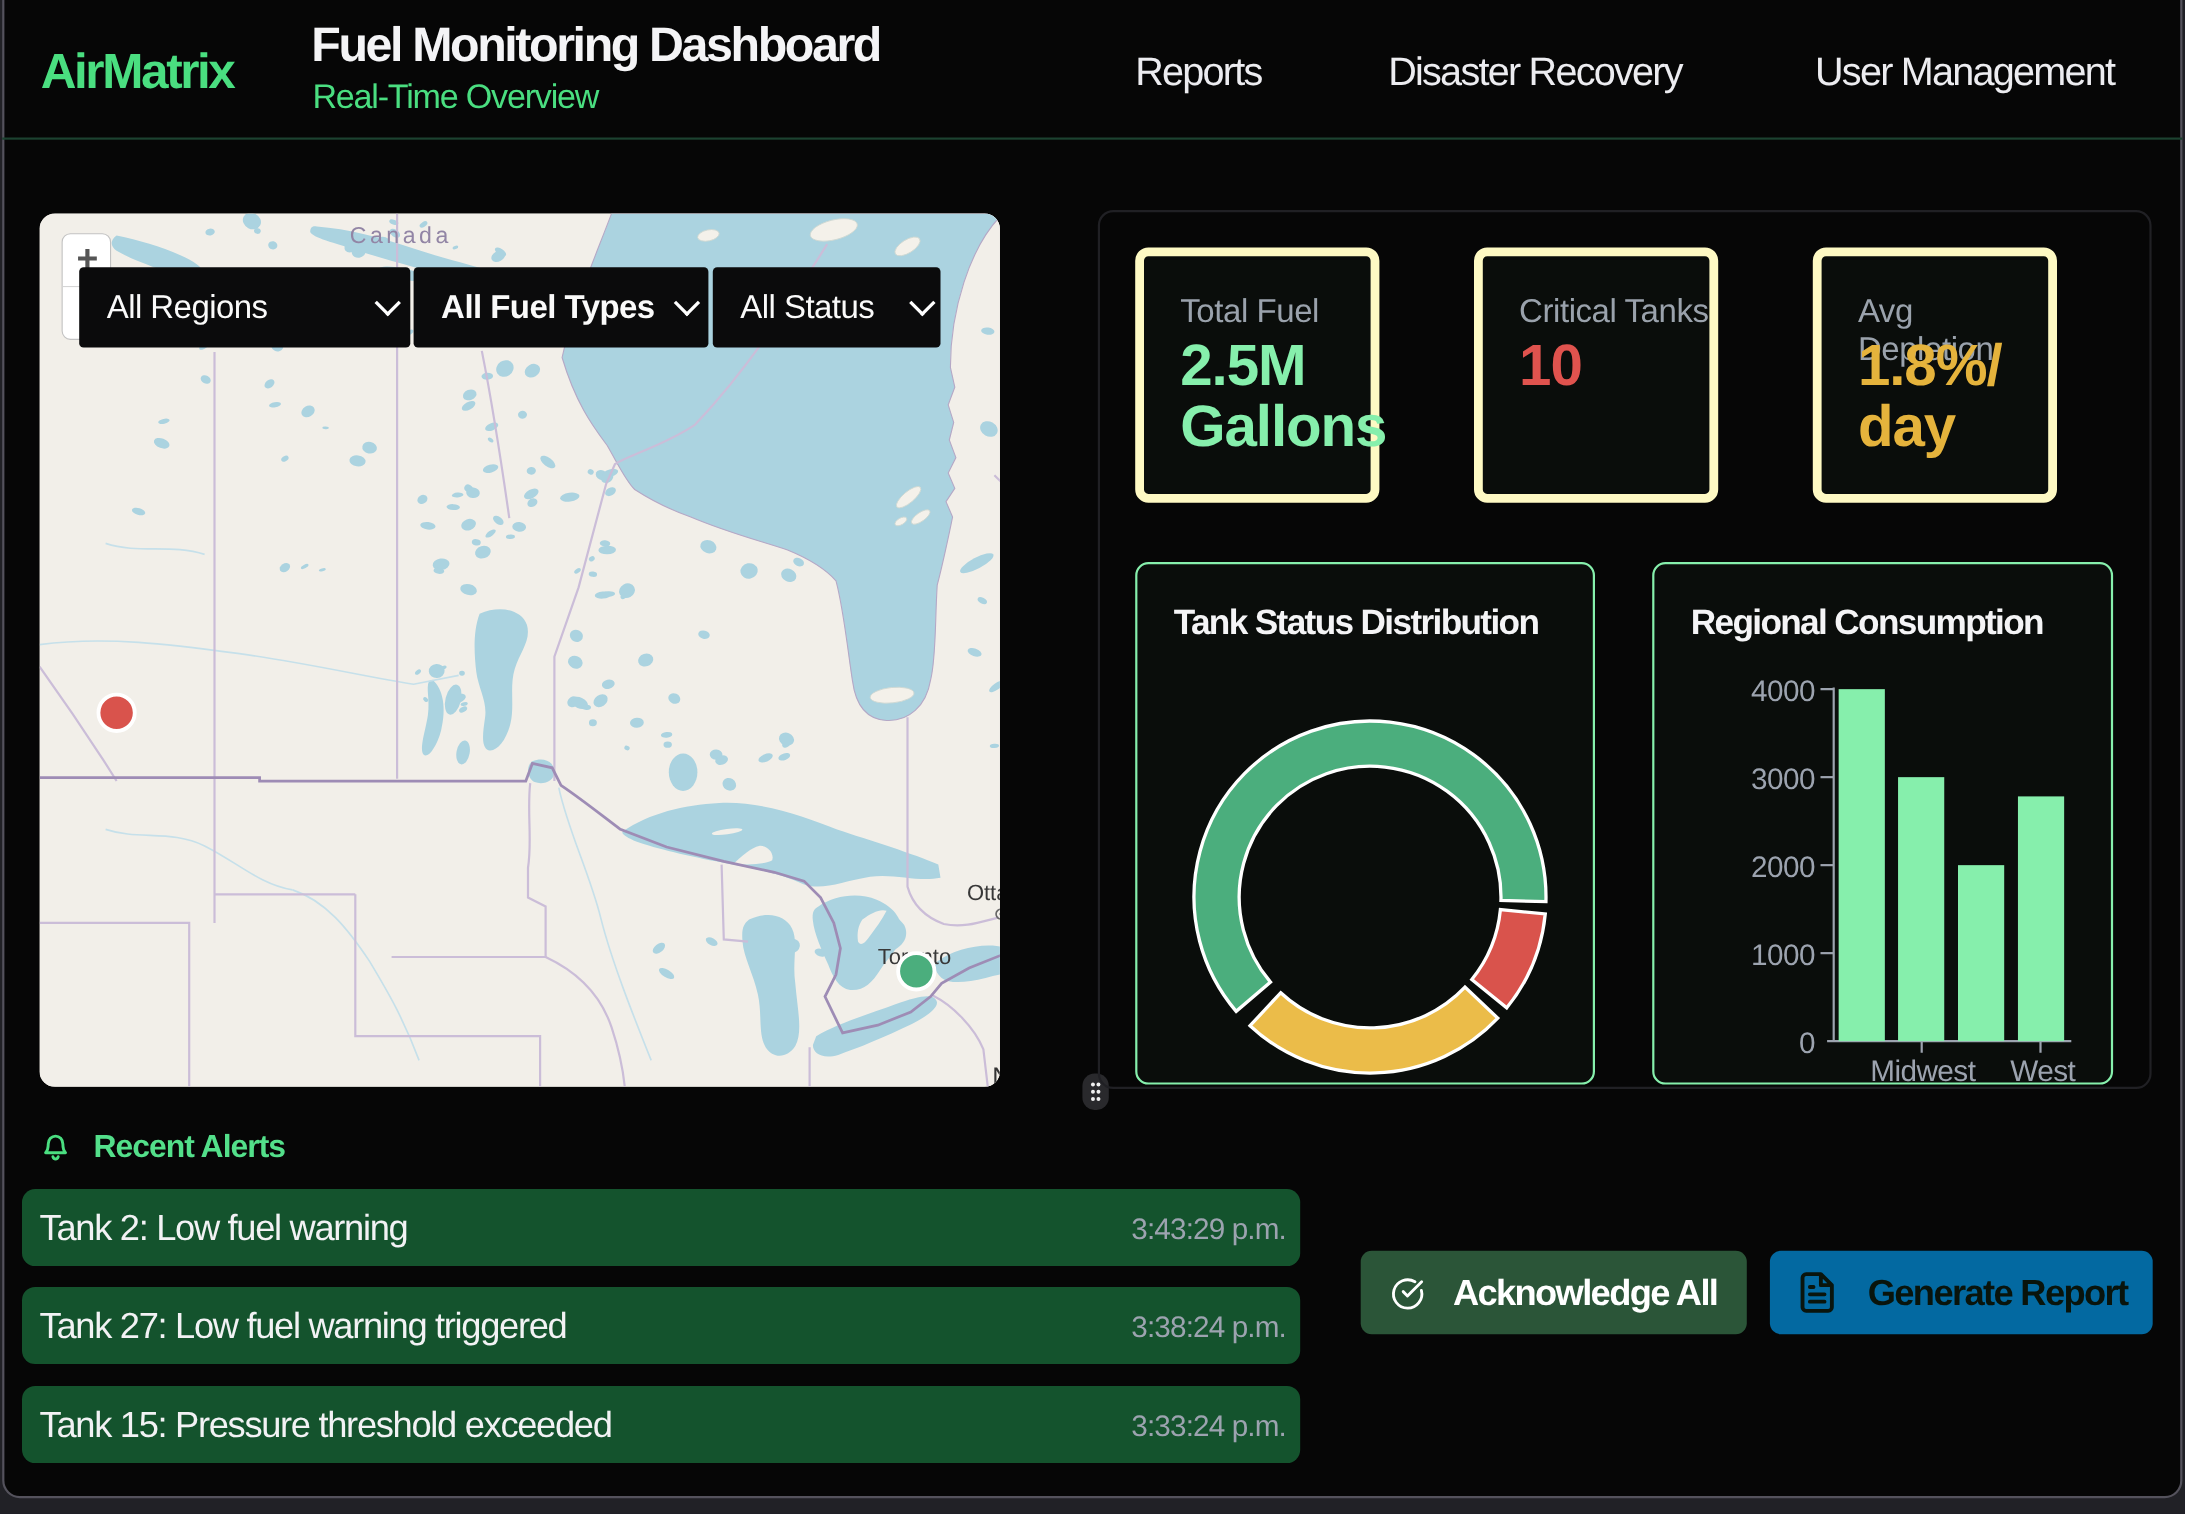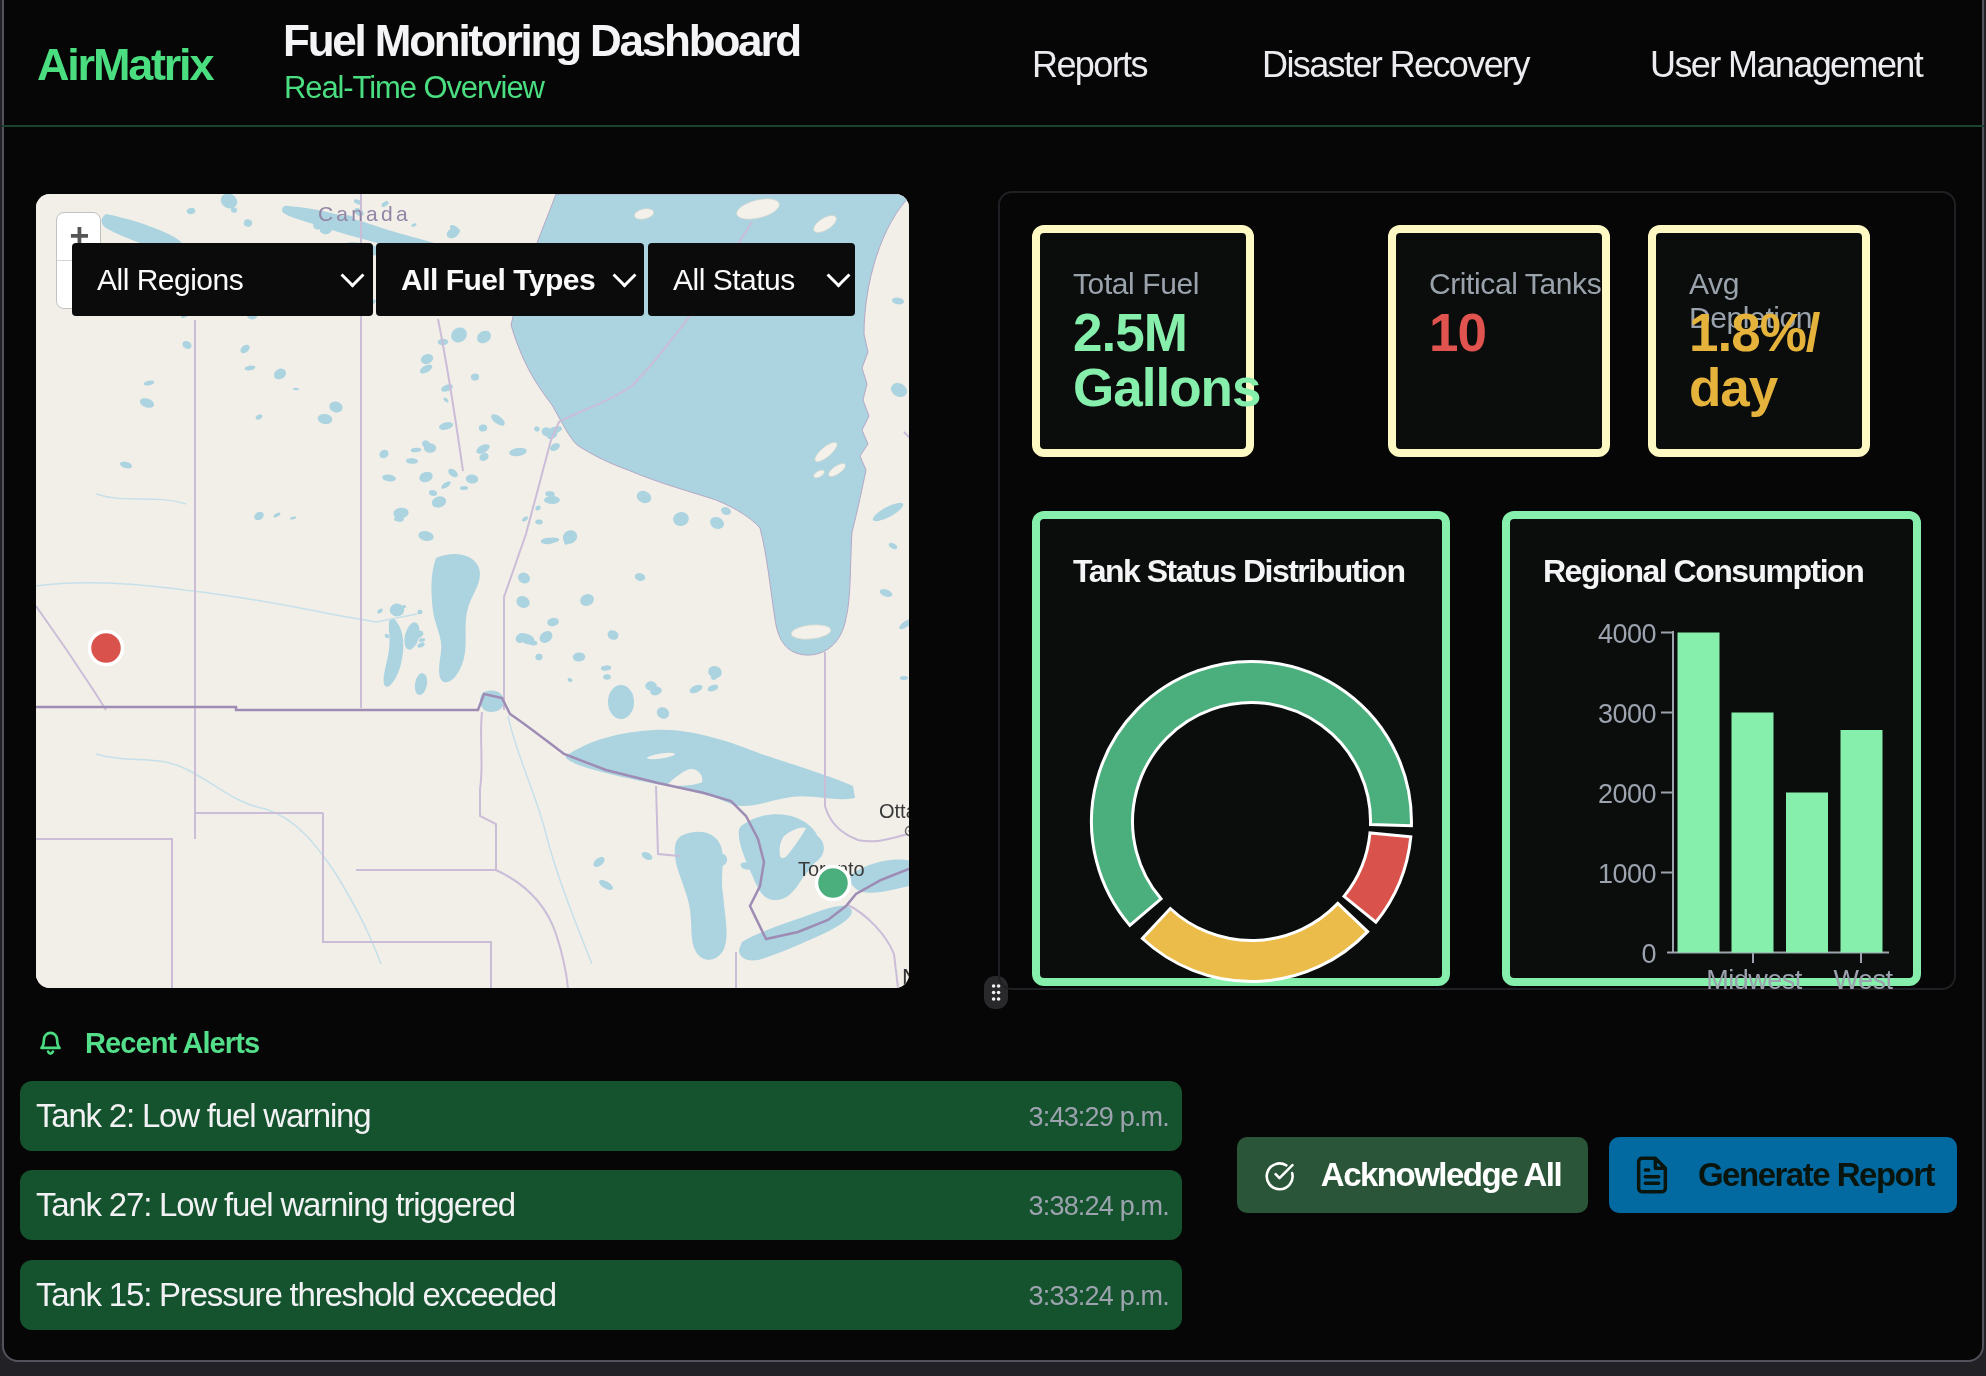--- a/index.html
+++ b/index.html
@@ -26,21 +26,21 @@
   .zoomctl .div { position:absolute; left:0; top:47px; width:45px; height:1px; background:#d5d5d5; }
   .plus { position:absolute; left:0; top:0; width:45px; height:47px; color:#555;
     font-size:34px; font-weight:bold; text-align:center; line-height:44px; }
   .draghandle { left:984px; top:976px; width:24px; height:33px; background:#29292c;
     border-radius:11px; }
   
   #rpanel { left:998px; top:191px; width:958px; height:799px; border:2px solid #202024; border-radius:14px; }
   .scard { top:225px; width:222px; height:232px; background:#0a0d0b; border:8px solid #fef9c3; border-radius:12px; }
   .slabel { position:absolute; left:33px; top:34px; font-size:30px; color:#9aa2ac; letter-spacing:-0.4px; }
   .sval { position:absolute; left:33px; top:72px; font-size:53px; font-weight:bold; line-height:55px; letter-spacing:-1px; }
-  .ccard { top:511px; height:475px; background:#0a0d0b; border:8px solid #86efac; border-radius:12px;padding-left:46px; }
+  .ccard { top:511px; height:475px; background:#0a0d0b; border:2px solid #86efac; border-radius:12px;padding-left:46px; }
   .ctitle { position:absolute; left:33px; top:34px; font-size:32px; font-weight:bold; color:#f4f4f6; letter-spacing:-1.5px; white-space:nowrap; }
   
   .alerthead { left:85px; top:1027px; font-size:29px; font-weight:bold; color:#53df8a; letter-spacing:-0.9px; }
   .arow { left:20px; width:1162px; height:70px; background:#14532d; border-radius:12px; }
   .arow .t { position:absolute; left:16px; top:16px; font-size:33px; color:#f2f2f4; letter-spacing:-1.2px; }
   .arow .tm { position:absolute; right:13px; top:21px; font-size:27px; color:#9ca3af; letter-spacing:-0.8px; }
   .btn { top:1137px; height:76px; border-radius:10px; display:flex; align-items:center;
     justify-content:center; font-size:33px; font-weight:bold; letter-spacing:-1.5px; }
 </style>
 </head>
@@ -357,21 +357,21 @@
         <circle cx="14.6" cy="23" r="1.8"></circle>
       </g>
     </svg>
 </div>
 
 <div class="abs" id="rpanel"></div>
 <div class="abs scard" style="left:1032px;">
   <div class="slabel">Total Fuel</div>
   <div class="sval" style="color:#86efac;">2.5M<br>Gallons</div>
 </div>
-<div class="abs scard" style="left:1388px;text-align:center;">
+<div class="abs scard" style="left:1340px;text-align:center;">
   <div class="slabel">Critical Tanks</div>
   <div class="sval" style="color:#e0534e;">10</div>
 </div>
 <div class="abs scard" style="left:1648px;">
   <div class="slabel">Avg Depletion</div>
   <div class="sval" style="color:#e5b33c;">1.8%/<br>day</div>
 </div>
 
 <div class="abs ccard" style="left:1032px; width:418px;">
   <div class="ctitle">Tank Status Distribution</div>

